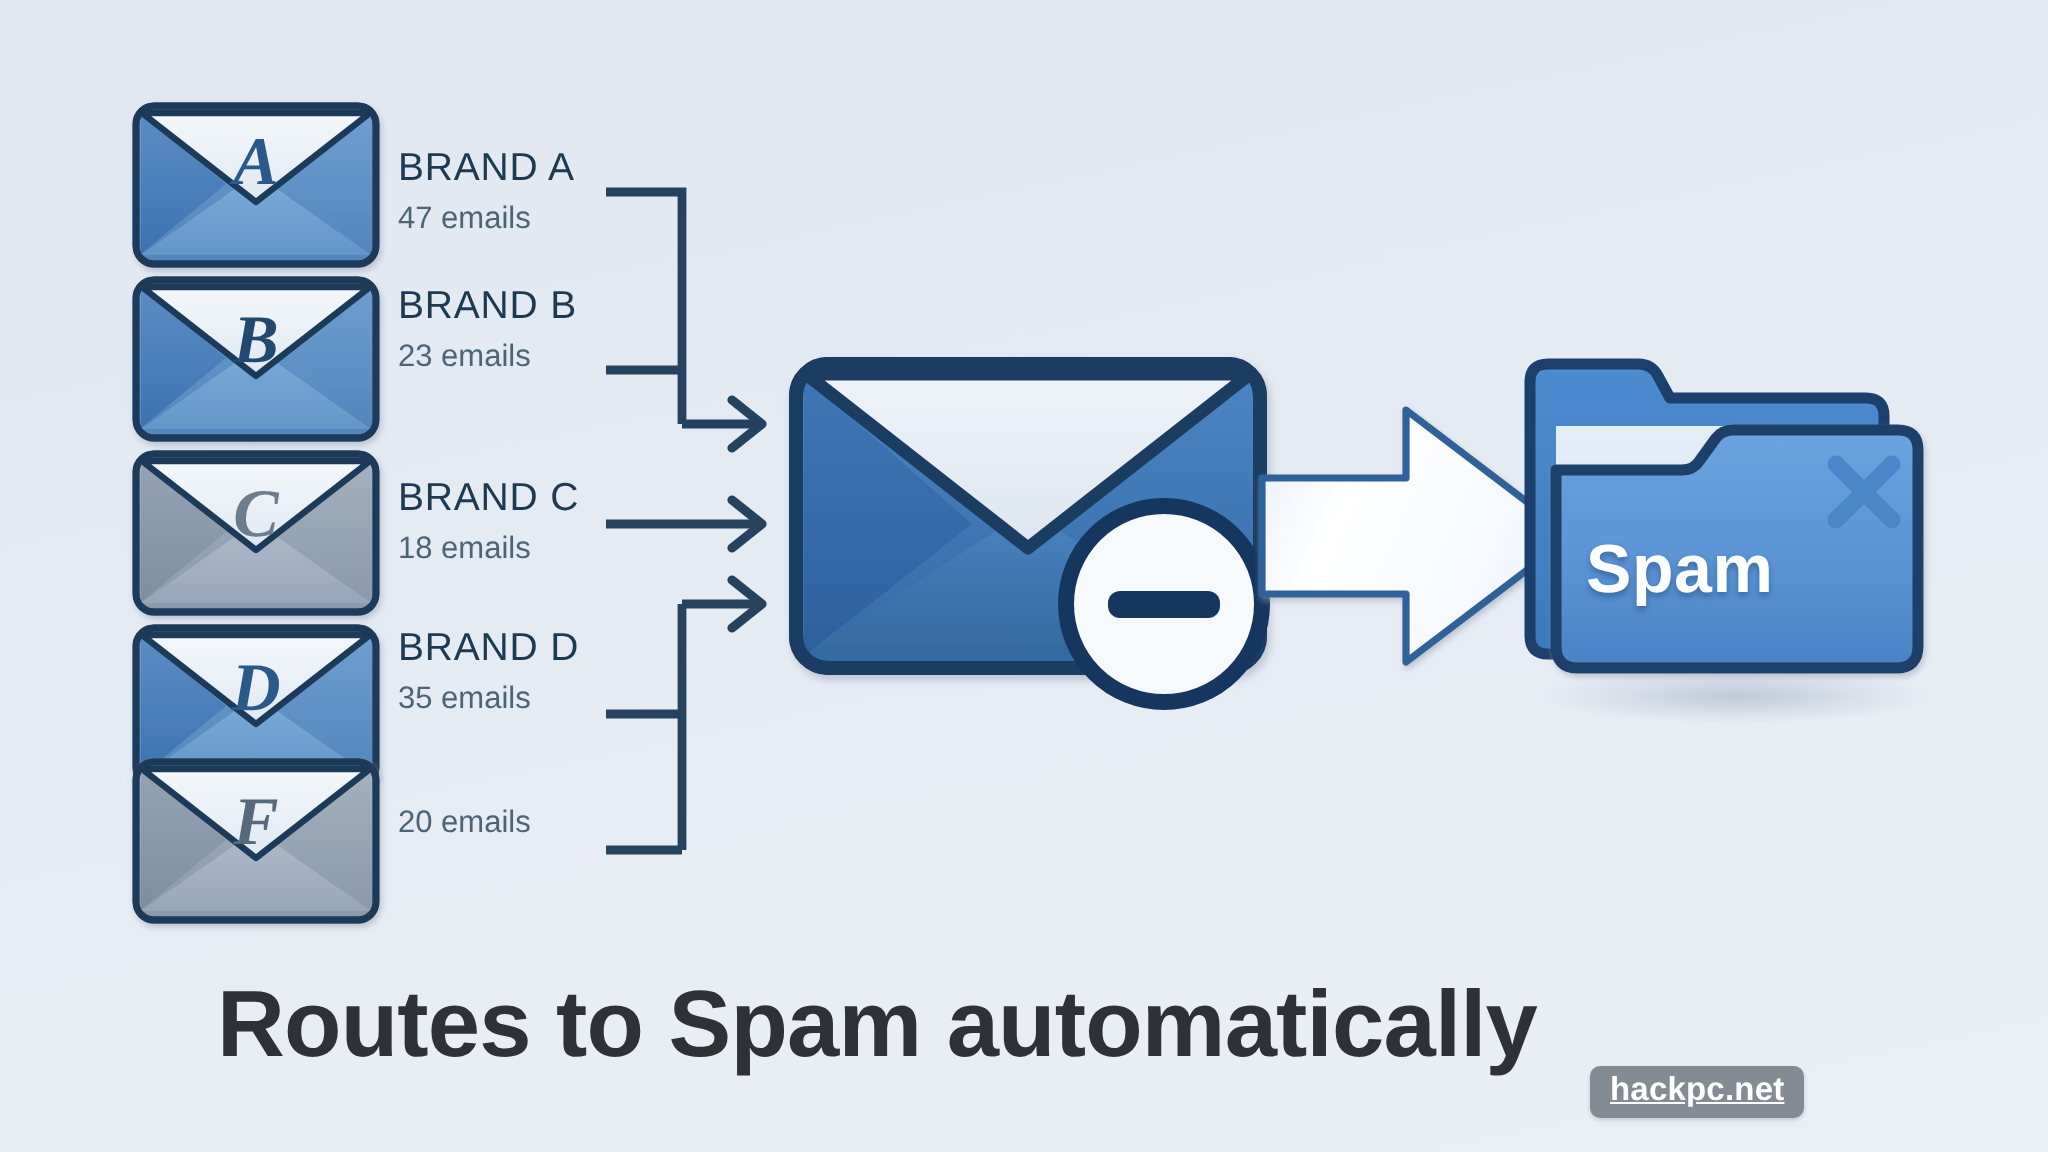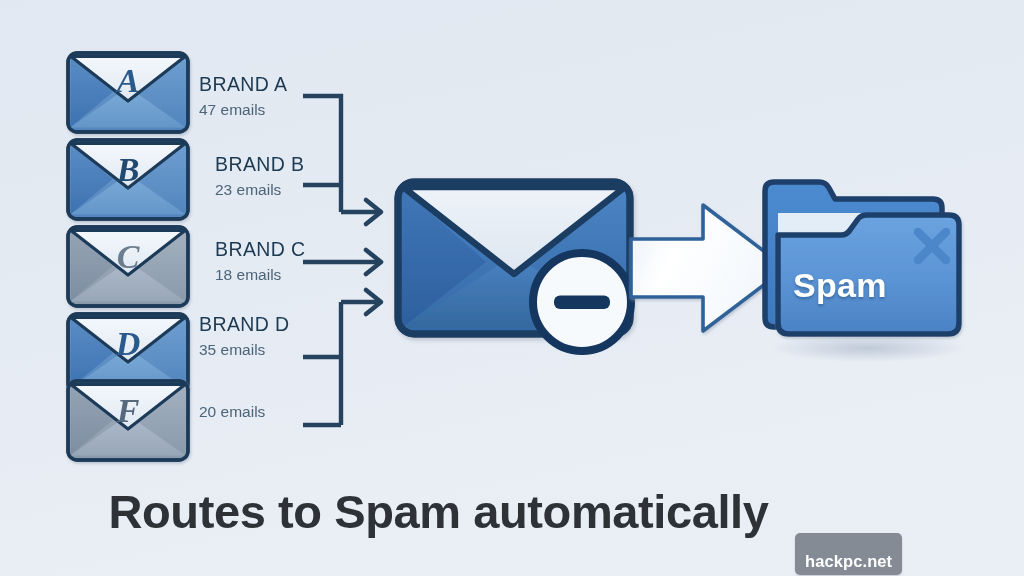--- a/index.html
+++ b/index.html
@@ -37,25 +37,26 @@
     position:absolute;left:0;top:487px;width:877px;
     text-align:center;
     font-size:47px;font-weight:700;color:#2e3236;
     letter-spacing:-.4px;line-height:1.08;
     white-space:nowrap;
   }
 
   
   #watermark{
     position:absolute;left:795px;top:533px;
-    padding:20px 10px 5px 10px;border-radius:5px;
+    padding:4px 10px 5px 10px;border-radius:5px;
     background:rgba(108,114,124,.80);
     font-size:16.5px;font-weight:700;color:#ffffff;
     letter-spacing:.1px;line-height:1;
     box-shadow:0 1px 2px rgba(0,0,0,.16);
+    text-decoration:underline;
   }
 </style>
 </head>
 <body>
 
 <div id="stage">
 
   <svg class="layer" viewBox="0 0 1024 576">
     <defs>
 
@@ -242,25 +243,25 @@
         <line x1="918" y1="232" x2="946" y2="260"></line>
         <line x1="946" y1="232" x2="918" y2="260"></line>
       </g>
     </g>
   </svg>
 
   <div class="brand-row" style="top:75px;">
     <div class="brand-name">BRAND A</div>
     <div class="brand-count">47 emails</div>
   </div>
-  <div class="brand-row" style="top:155px;margin-left:16px;">
+  <div class="brand-row" style="top:144px;">
     <div class="brand-name">BRAND B</div>
     <div class="brand-count">23 emails</div>
   </div>
-  <div class="brand-row" style="top:240px;margin-left:16px;">
+  <div class="brand-row" style="top:240px;">
     <div class="brand-name">BRAND C</div>
     <div class="brand-count">18 emails</div>
   </div>
   <div class="brand-row" style="top:315px;">
     <div class="brand-name">BRAND D</div>
     <div class="brand-count">35 emails</div>
   </div>
   <div class="brand-row" style="top:397px;">
     <div class="brand-count">20 emails</div>
   </div>

